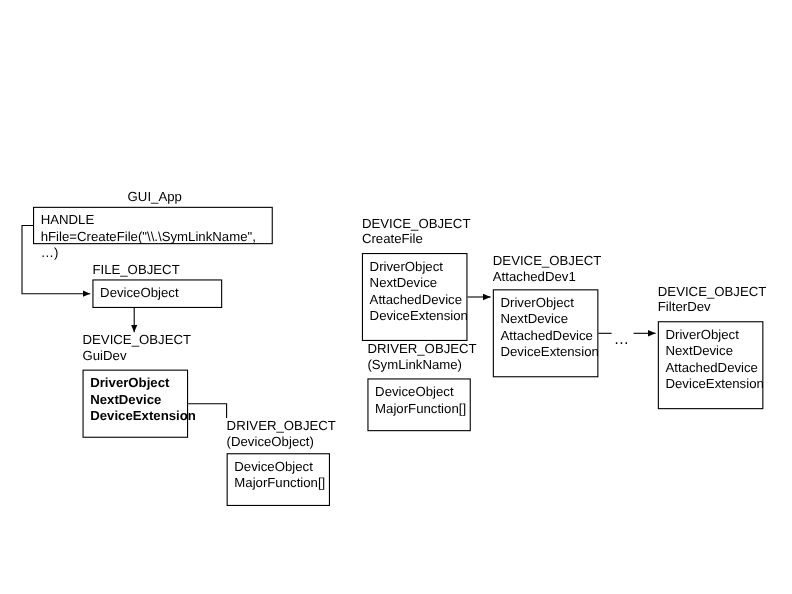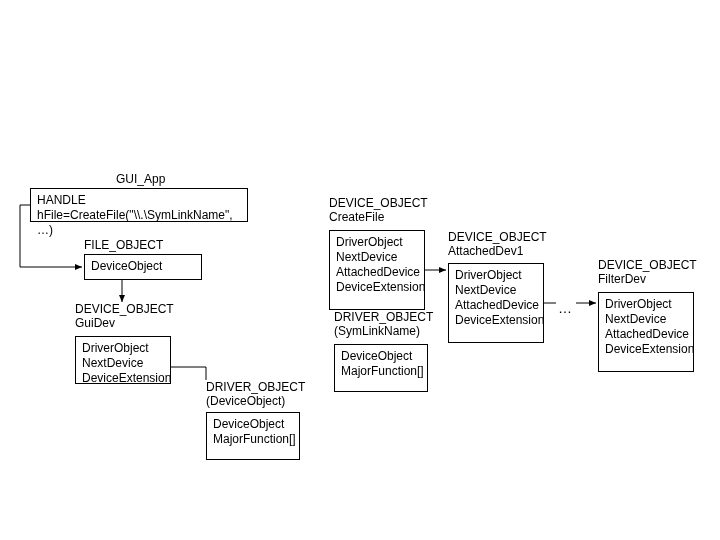--- a/index.html
+++ b/index.html
@@ -46,21 +46,21 @@
 
 <div class="label" style="left:84px; top:238px;">FILE_OBJECT</div>
 <div class="box" style="left:84px; top:254px; width:118px; height:26px;">
   <span>DeviceObject</span>
 </div>
 
 <div class="label" style="left:75px; top:302px;">
   <span>DEVICE_OBJECT</span><br>
   <span>GuiDev</span>
 </div>
-<div class="box" style="left:75px; top:336px; width:96px; height:48px;">
+<div class="box" style="left:75px; top:336px; width:96px; height:62px;font-weight:bold;">
   <span>DriverObject NextDevice DeviceExtension</span>
 </div>
 
 <div class="label" style="left:206px; top:380px;">
   <span>DRIVER_OBJECT</span><br>
   <span>(DeviceObject)</span>
 </div>
 <div class="box" style="left:206px; top:412px; width:94px; height:48px;">
   <span>DeviceObject MajorFunction[]</span>
 </div>

